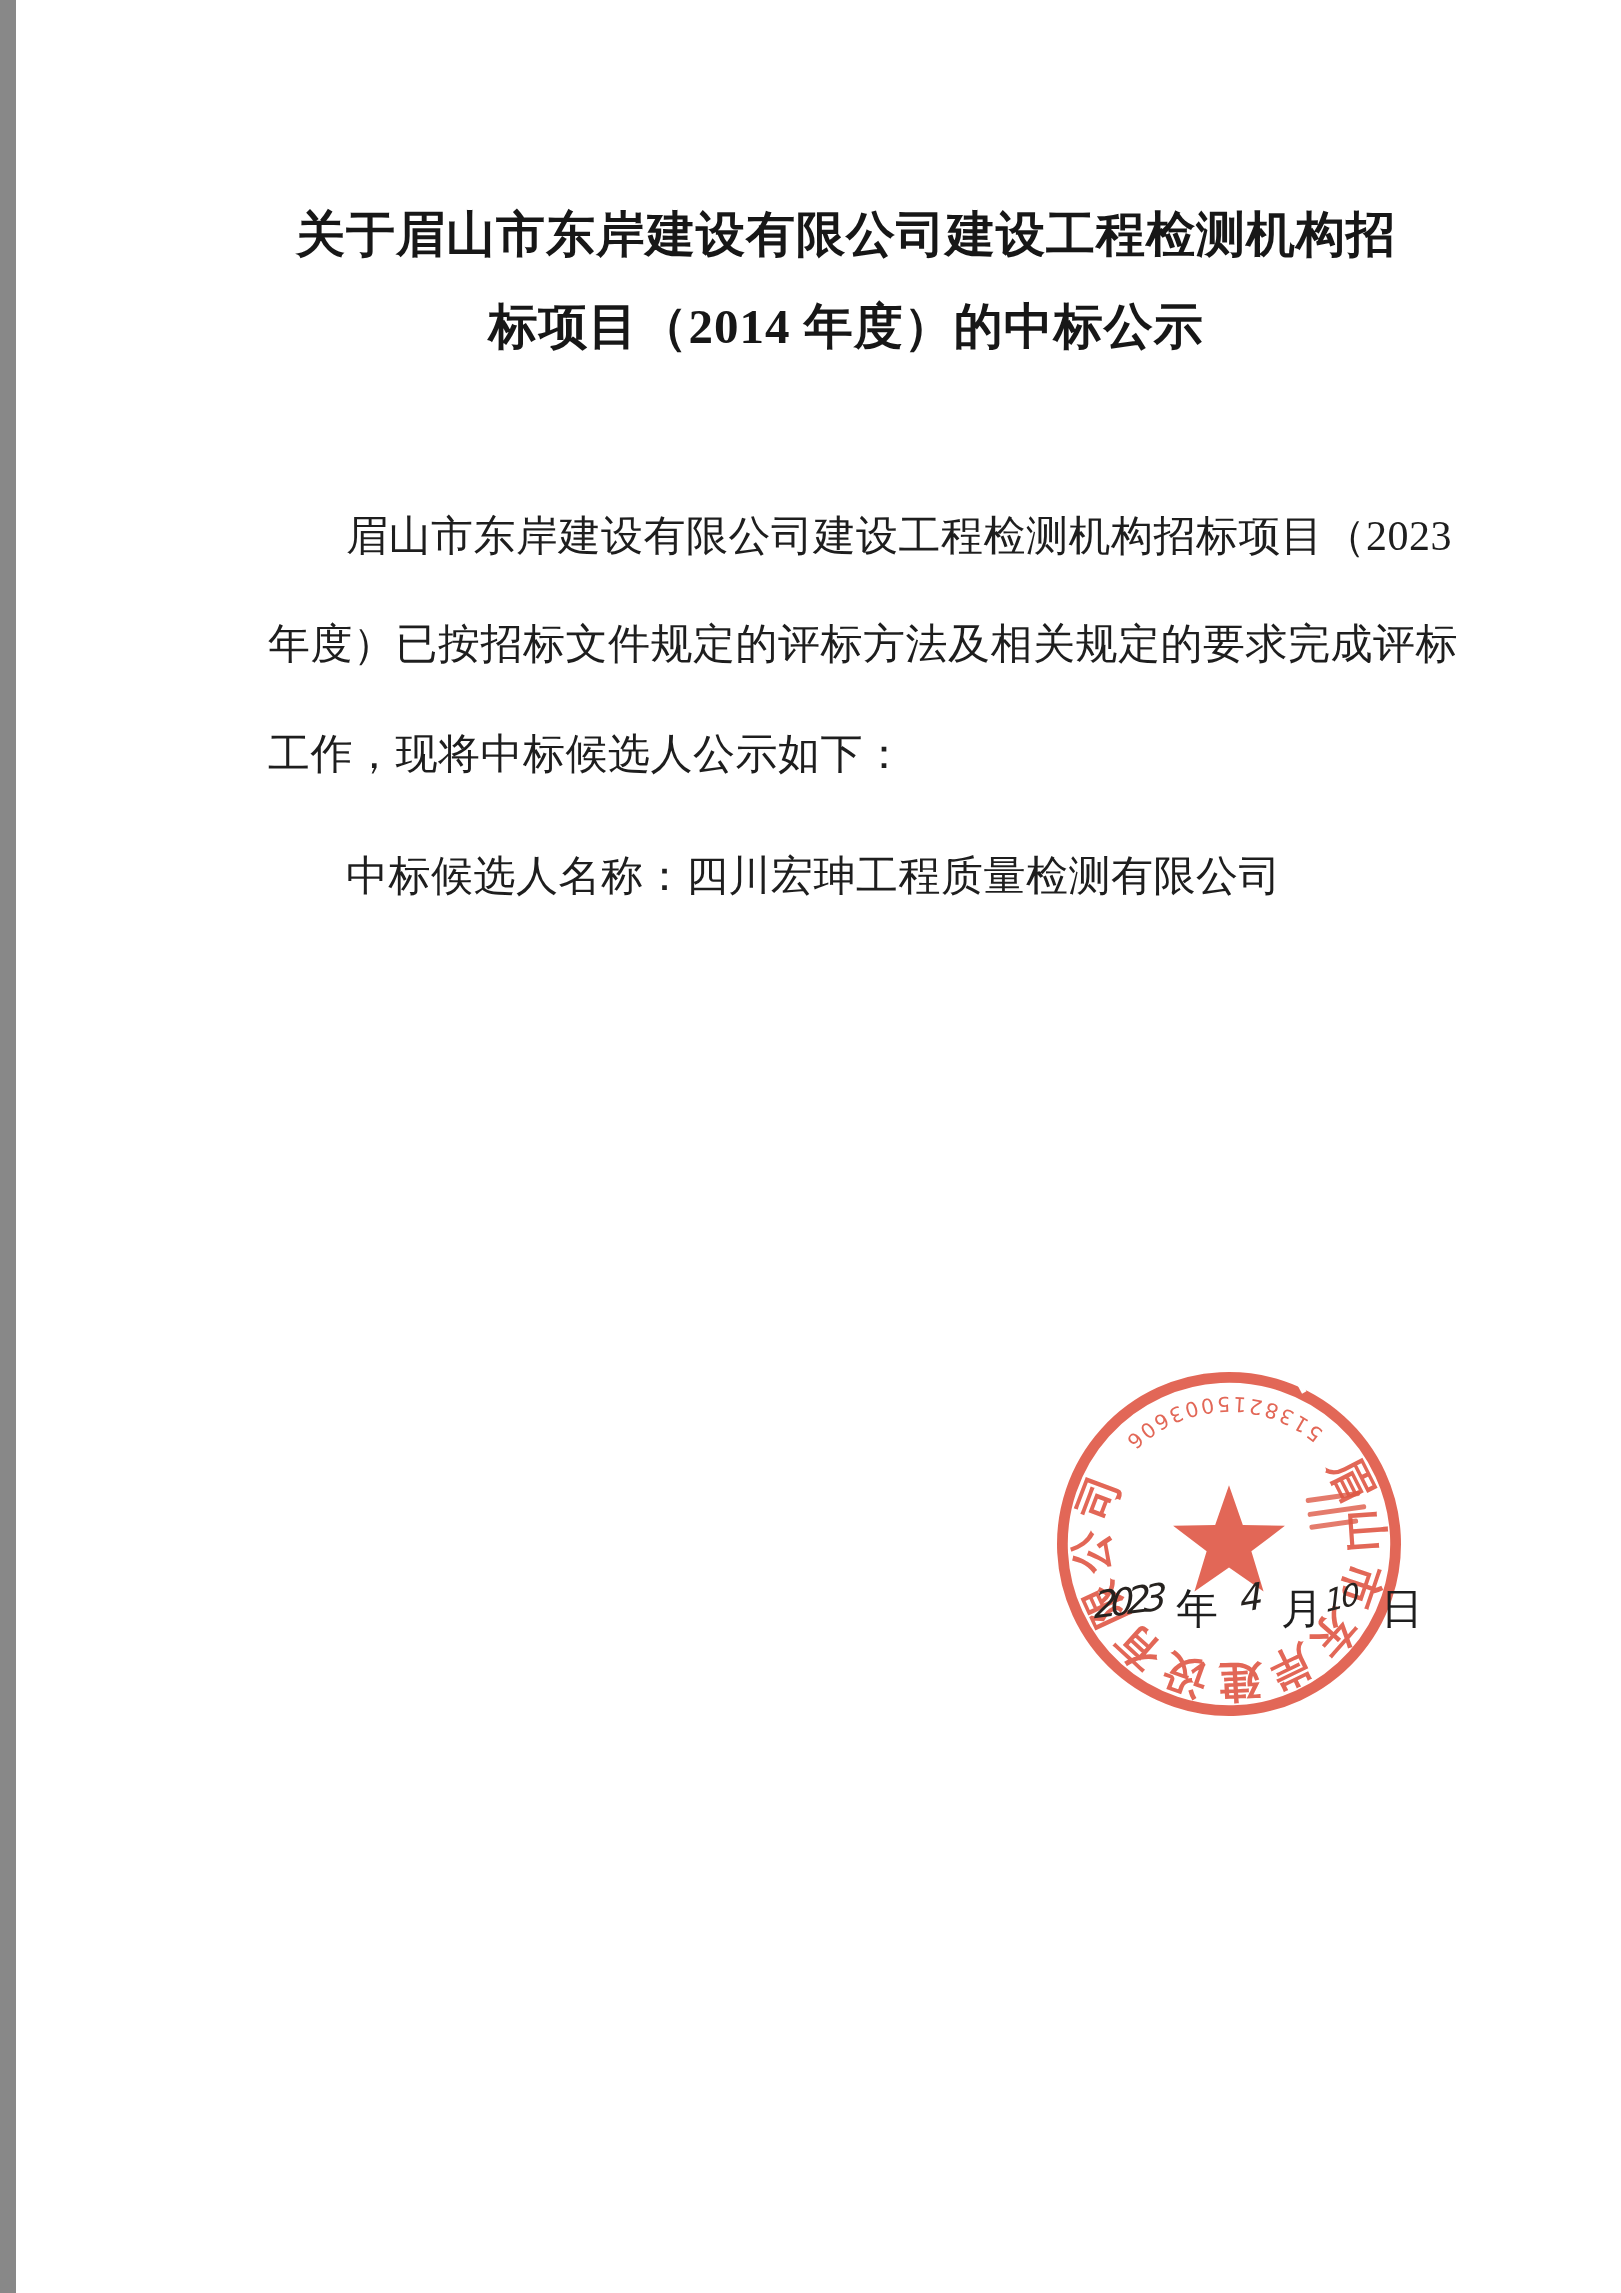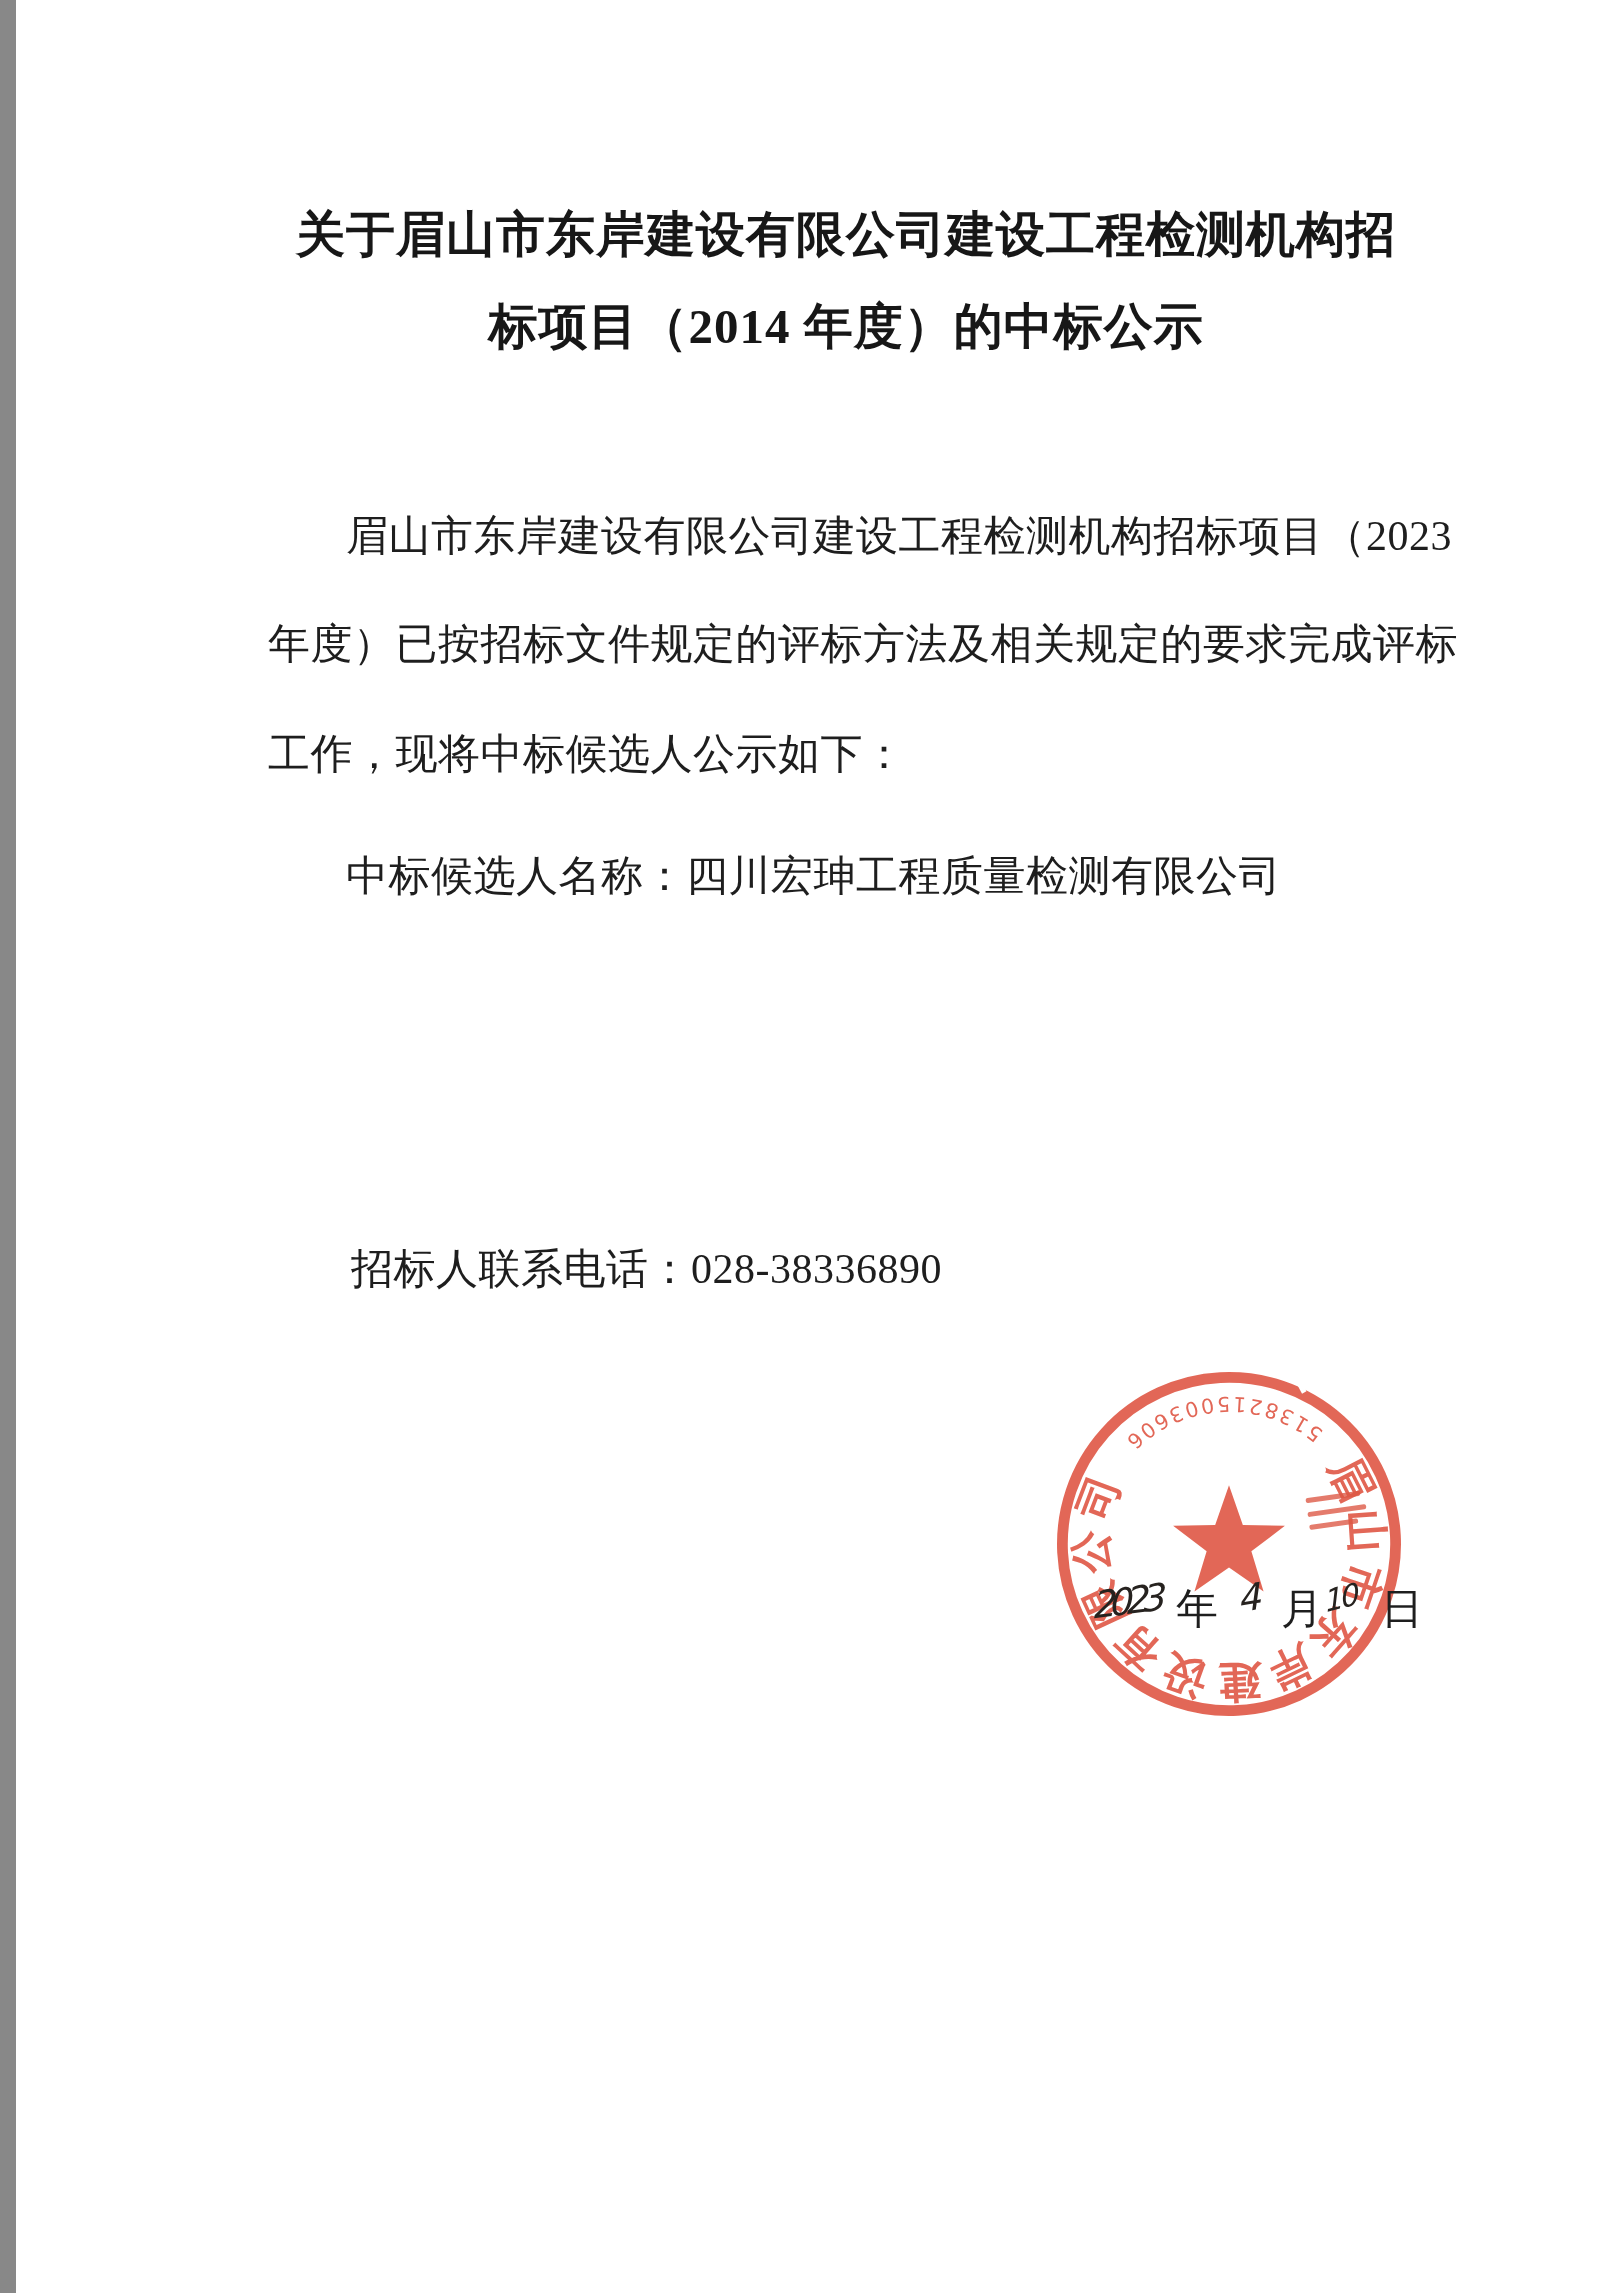--- a/index.html
+++ b/index.html
@@ -90,21 +90,20 @@
 
   <div>
     <div class="doc-title" style="top: 202px;">关于眉山市东岸建设有限公司建设工程检测机构招</div>
     <div class="doc-title" style="top: 294px;">标项目（2014 年度）的中标公示</div>
   </div>
 
   <div class="body-line" style="left: 330px; top: 509px;">眉山市东岸建设有限公司建设工程检测机构招标项目（2023</div>
   <div class="body-line" style="left: 252px; top: 617px;">年度）已按招标文件规定的评标方法及相关规定的要求完成评标</div>
   <div class="body-line" style="left: 252px; top: 727px; text-align: center;">工作，现将中标候选人公示如下：</div>
   <div class="body-line" style="left: 330px; top: 849px;">中标候选人名称：四川宏珅工程质量检测有限公司</div>
-  <div class="body-line" style="left: 335px; top: 1242px;">招标人联系电话：028-38336890</div>
 
 
   <span class="handwritten" id="hand-year">2023</span>
   <span class="date-label" style="left: 1160px; top: 1584px;">年</span>
   <span class="handwritten" id="hand-month">4</span>
   <span class="date-label" style="left: 1265px; top: 1584px;">月</span>
   <span class="handwritten" id="hand-day">10</span>
   <span class="date-label" style="left: 1365px; top: 1584px;">日</span>
 
   <svg id="seal-svg" viewBox="0 0 400 400" xmlns="http://www.w3.org/2000/svg" xmlns:xlink="http://www.w3.org/1999/xlink">

